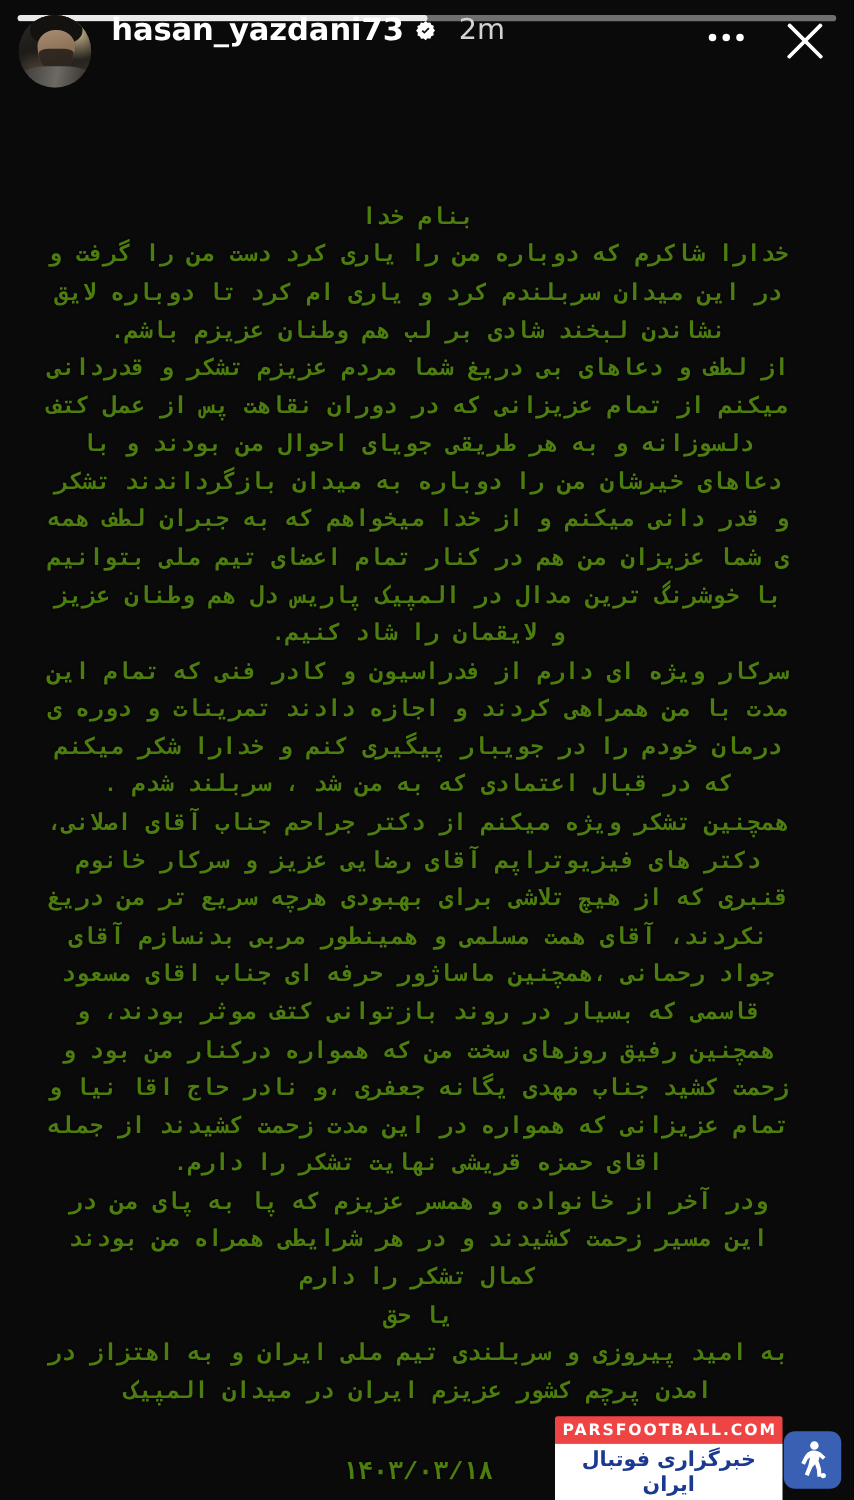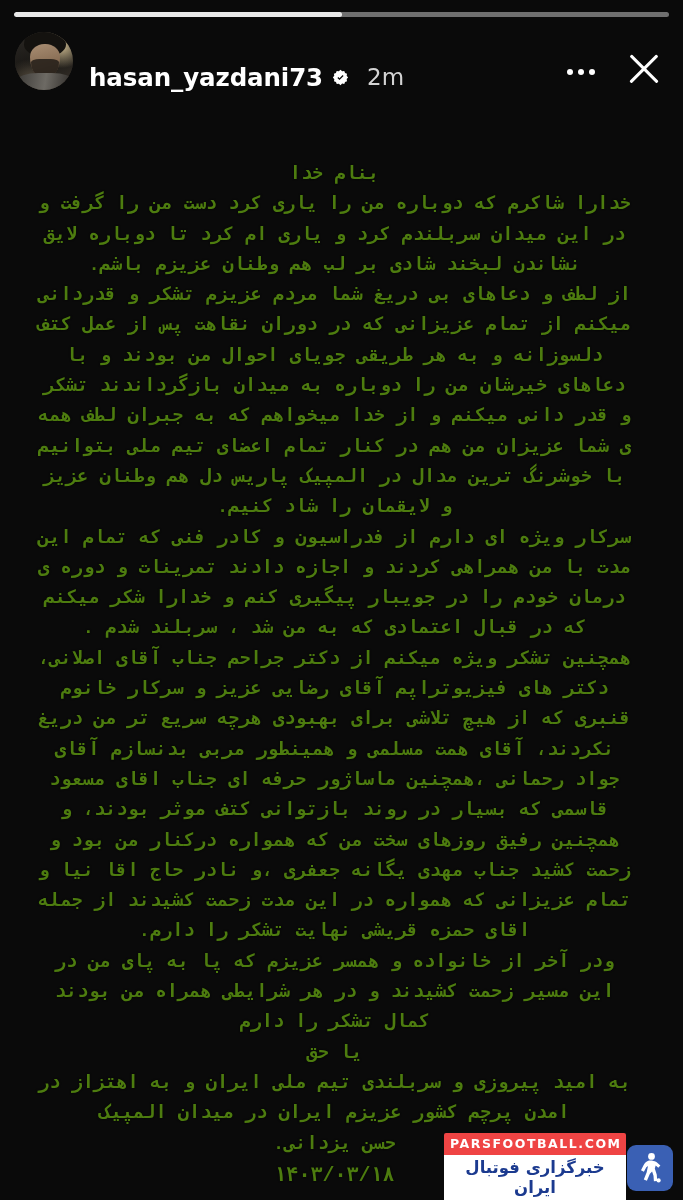--- a/index.html
+++ b/index.html
@@ -47,26 +47,26 @@
   .progress-fill {
     position: absolute;
     top: 0; left: 0; bottom: 0;
     background: #e9e9e9;
     border-radius: 3px;
   }
 
   
   .header {
     position: absolute;
-    top: 28px;
+    top: 12px;
     left: 0;
     right: 0;
     height: 62px;
     display: flex;
-    align-items: flex-end;
+    align-items: flex-start;
     padding: 0 18px 0 15px;
   }
 
   .avatar {
     width: 58px;
     height: 58px;
     border-radius: 50%;
     overflow: hidden;
     flex: 0 0 58px;
     background: #2a2622;
@@ -187,20 +187,21 @@
     font-weight: 700;
     line-height: 1.63;
     letter-spacing: 0px;
     text-shadow: 0 0 2px rgba(0,0,0,.9);
   }
   .story-text p {
     margin: 0;
     padding: 0;
   }
   .story-text .date-line {
+    margin-top: 33px;
     font-size: 20px;
     letter-spacing: 1.2px;
   }
 
   
   .watermark {
     position: absolute;
     right: 10px;
     bottom: 8px;
     display: flex;
@@ -296,21 +297,20 @@
 
   <div class="story-text" id="story-text">
       <p>بنام خدا</p>
       <p>خدارا شاکرم که دوباره من را یاری کرد دست من را گرفت و در این میدان سربلندم کرد و یاری ام کرد تا دوباره لایق نشاندن لبخند شادی بر لب هم وطنان عزیزم باشم.</p>
       <p>از لطف و دعاهای بی دریغ شما مردم عزیزم تشکر و قدردانی میکنم از تمام عزیزانی که در دوران نقاهت پس از عمل کتف دلسوزانه و به هر طریقی جویای احوال من بودند و با دعاهای خیرشان من را دوباره به میدان بازگرداندند تشکر و قدر دانی میکنم و از خدا میخواهم که به جبران لطف همه ی شما عزیزان من هم در کنار تمام اعضای تیم ملی بتوانیم با خوشرنگ ترین مدال در المپیک پاریس دل هم وطنان عزیز و لایقمان را شاد کنیم.</p>
       <p>سرکار ویژه ای دارم از فدراسیون و کادر فنی که تمام این مدت با من همراهی کردند و اجازه دادند تمرینات و دوره ی درمان خودم را در جویبار پیگیری کنم و خدارا شکر میکنم که در قبال اعتمادی که به من شد ، سربلند شدم .</p>
       <p>همچنین تشکر ویژه میکنم از دکتر جراحم جناب آقای اصلانی، دکتر های فیزیوتراپم آقای رضایی عزیز و سرکار خانوم قنبری که از هیچ تلاشی برای بهبودی هرچه سریع تر من دریغ نکردند، آقای همت مسلمی و همینطور مربی بدنسازم آقای جواد رحمانی ،همچنین ماساژور حرفه ای جناب اقای مسعود قاسمی که بسیار در روند بازتوانی کتف موثر بودند، و همچنین رفیق روزهای سخت من که همواره درکنار من بود و زحمت کشید جناب مهدی یگانه جعفری ،و نادر حاج اقا نیا و تمام عزیزانی که همواره در این مدت زحمت کشیدند از جمله اقای حمزه قریشی نهایت تشکر را دارم.</p>
       <p>ودر آخر از خانواده و همسر عزیزم که پا به پای من در این مسیر زحمت کشیدند و در هر شرایطی همراه من بودند کمال تشکر را دارم</p>
       <p>یا حق</p>
       <p>به امید پیروزی و سربلندی تیم ملی ایران و به اهتزاز در امدن پرچم کشور عزیزم ایران در میدان المپیک</p>
-      <p>حسن یزدانی.</p>
       <p class="date-line">۱۴۰۳/۰۳/۱۸</p>
     </div>
 
   <div class="watermark">
     <div class="wm-bars">
       <div class="wm-top">PARSFOOTBALL.COM</div>
       <div class="wm-bottom">خبرگزاری فوتبال ایران</div>
     </div>
     <div class="wm-logo">
       <svg width="30" height="32" viewBox="0 0 30 32">

